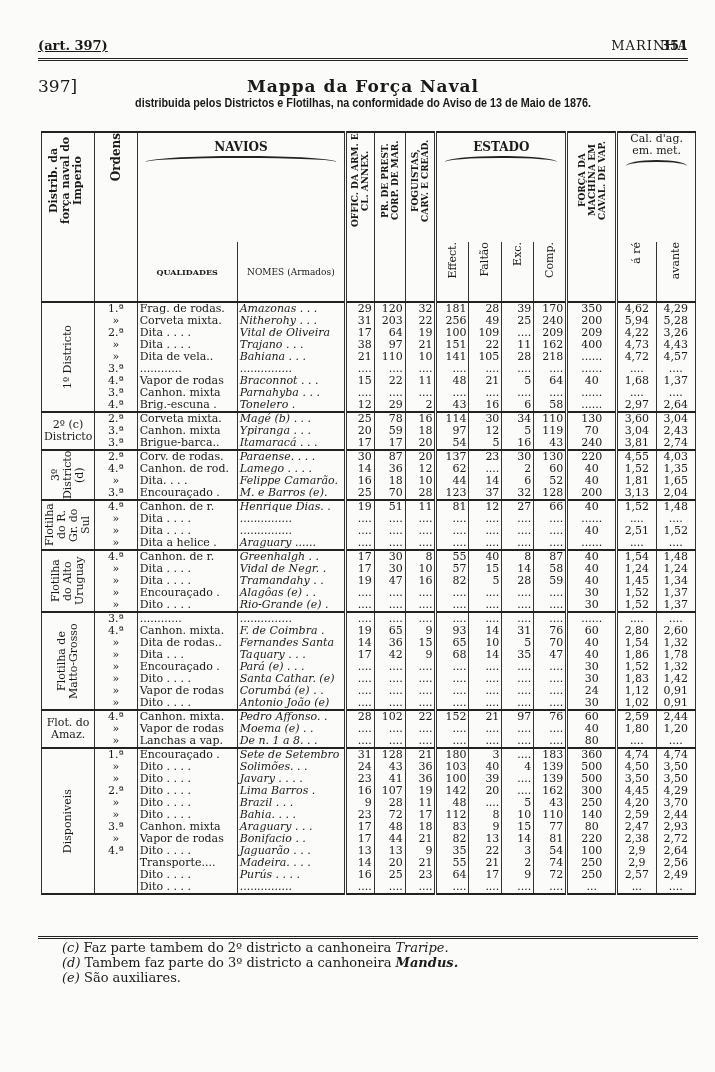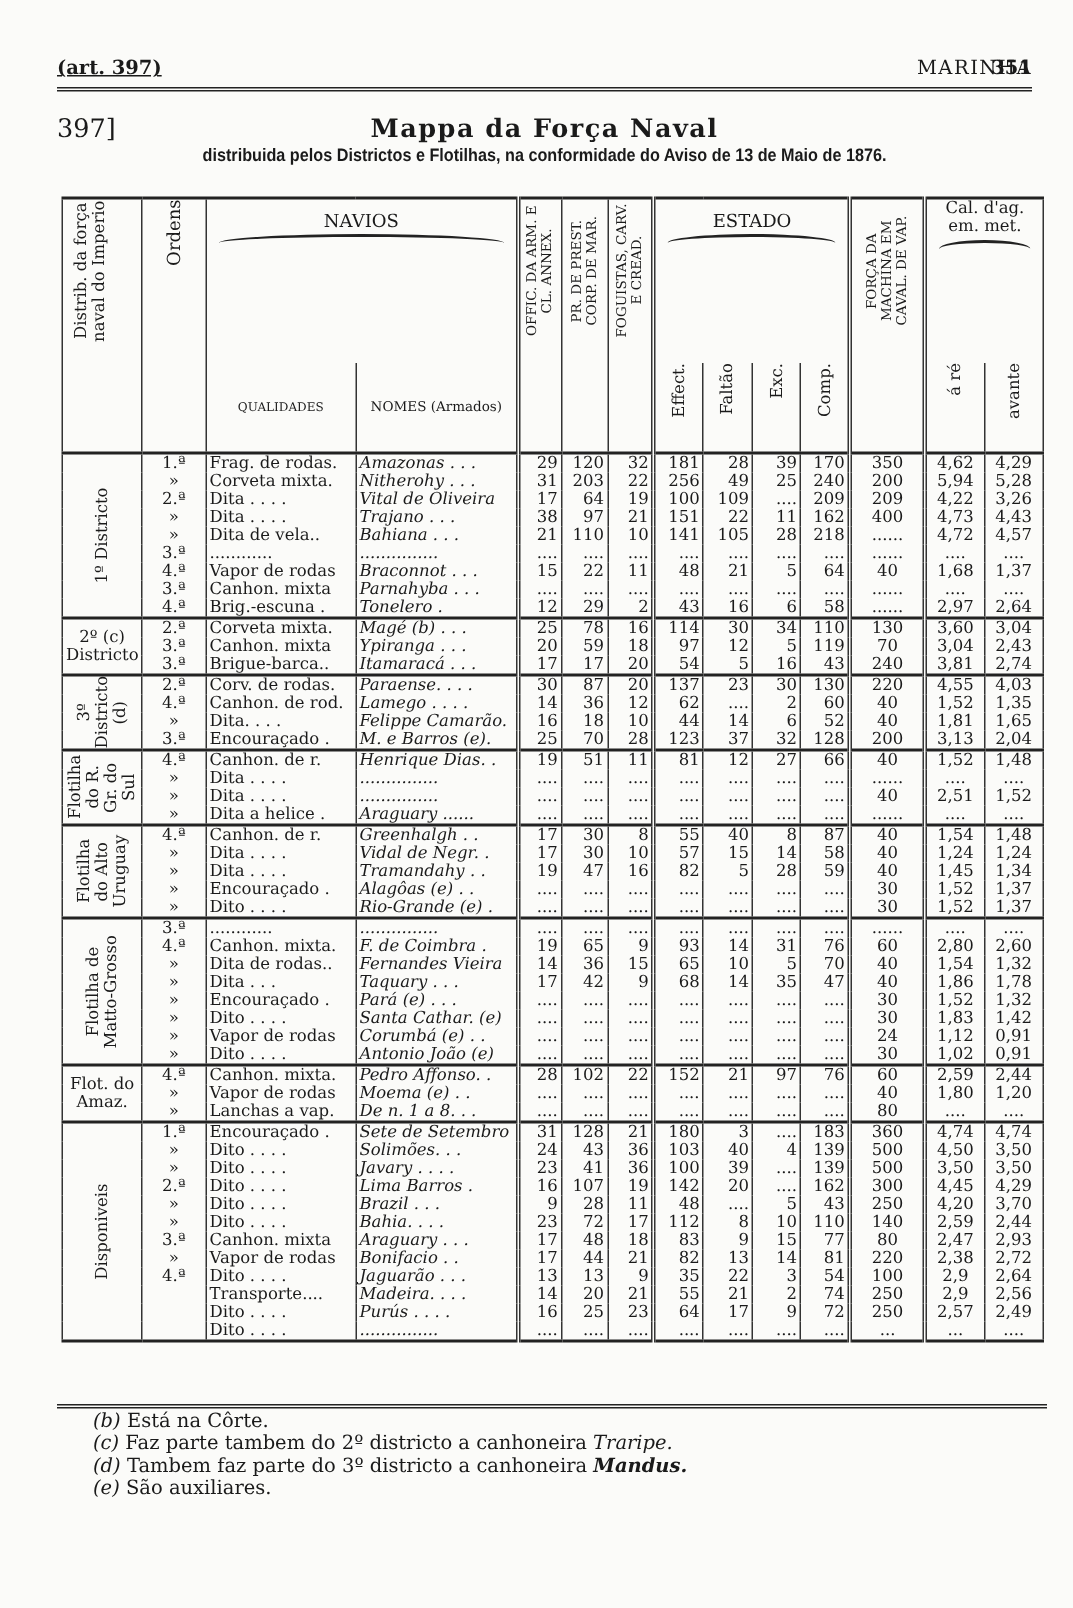--- a/index.html
+++ b/index.html
@@ -10,21 +10,21 @@
   .running .c { position:absolute; left:0; width:100%; text-align:right; top:0; font-weight:normal; letter-spacing:1px; }
   .running .r { position:absolute; right:0; top:0; font-weight:bold; }
   .rule { position:absolute; left:38px; width:650px; height:0; border-top:3px double #222; }
   .title-wrap { position:absolute; left:38px; top:76px; width:650px; }
   .art { position:absolute; left:0; top:0; font-size:17px; }
   .title { text-align:center; font-weight:bold; font-size:17px; letter-spacing:1px; }
   .subtitle { text-align:center; font-weight:bold; font-size:12px; font-family:"Liberation Sans", sans-serif; transform:scaleX(0.9); white-space:nowrap; }
   table.map { position:absolute; left:41px; top:131px; width:655px; border-collapse:collapse; table-layout:fixed;
               font-size:11px; line-height:12px; }
   table.map td, table.map th { border-left:1px solid #333; border-right:1px solid #333; padding:0 2px; vertical-align:top; }
-  table.map th { font-weight:normal; border-bottom:2px solid #222; border-top:2px solid #222; }
+  table.map th { font-weight:bold; border-bottom:2px solid #222; border-top:2px solid #222; }
   .vert { writing-mode:vertical-rl; transform:rotate(180deg); font-size:9px; line-height:10px; margin:auto; white-space:nowrap; }
   .vert-lg { writing-mode:vertical-rl; transform:rotate(180deg); font-size:12px; margin:auto; white-space:nowrap; }
   .num { text-align:right; white-space:pre; }
   .ctr { text-align:center; white-space:pre; }
   .qual { white-space:pre; }
   .nome { font-style:italic; white-space:pre; overflow:hidden; }
   .grp td { border-bottom:2px solid #222; }
   .dbl { border-left:3px double #333 !important; }
   .footnotes { position:absolute; left:62px; top:940px; font-size:13px; line-height:15px; }
   .footnotes i { font-style:italic; }
@@ -539,21 +539,21 @@
         <td class="num">14</td>
         <td class="num">31</td>
         <td class="num">76</td>
         <td class="ctr dbl">60</td>
         <td class="ctr dbl">2,80</td>
         <td class="ctr">2,60</td>
       </tr>
       <tr>
         <td class="ctr">»</td>
         <td class="qual">Dita de rodas..</td>
-        <td class="nome">Fernandes Vieira</td>
+        <td class="nome">Fernandes Santa</td>
         <td class="num dbl">14</td>
         <td class="num">36</td>
         <td class="num">15</td>
         <td class="num dbl">65</td>
         <td class="num">10</td>
         <td class="num">5</td>
         <td class="num">70</td>
         <td class="ctr dbl">40</td>
         <td class="ctr dbl">1,54</td>
         <td class="ctr">1,32</td>
@@ -863,17 +863,16 @@
         <td class="ctr dbl">...</td>
         <td class="ctr dbl">...</td>
         <td class="ctr">....</td>
       </tr>
     </tbody>
 </table>
 
 <div class="rule" style="top:936px;left:38px;width:660px;"></div>
 
 <div class="footnotes">
-  <div><i>(b)</i> <span>Está na Côrte.</span></div>
   <div><i>(c)</i> <span>Faz parte tambem do 2º districto a canhoneira </span><i>Traripe.</i></div>
   <div><i>(d)</i> <span>Tambem faz parte do 3º districto a canhoneira </span><i style="font-weight:bold">Mandus.</i></div>
   <div><i>(e)</i> <span>São auxiliares.</span></div>
 </div>
 
 </body></html>

